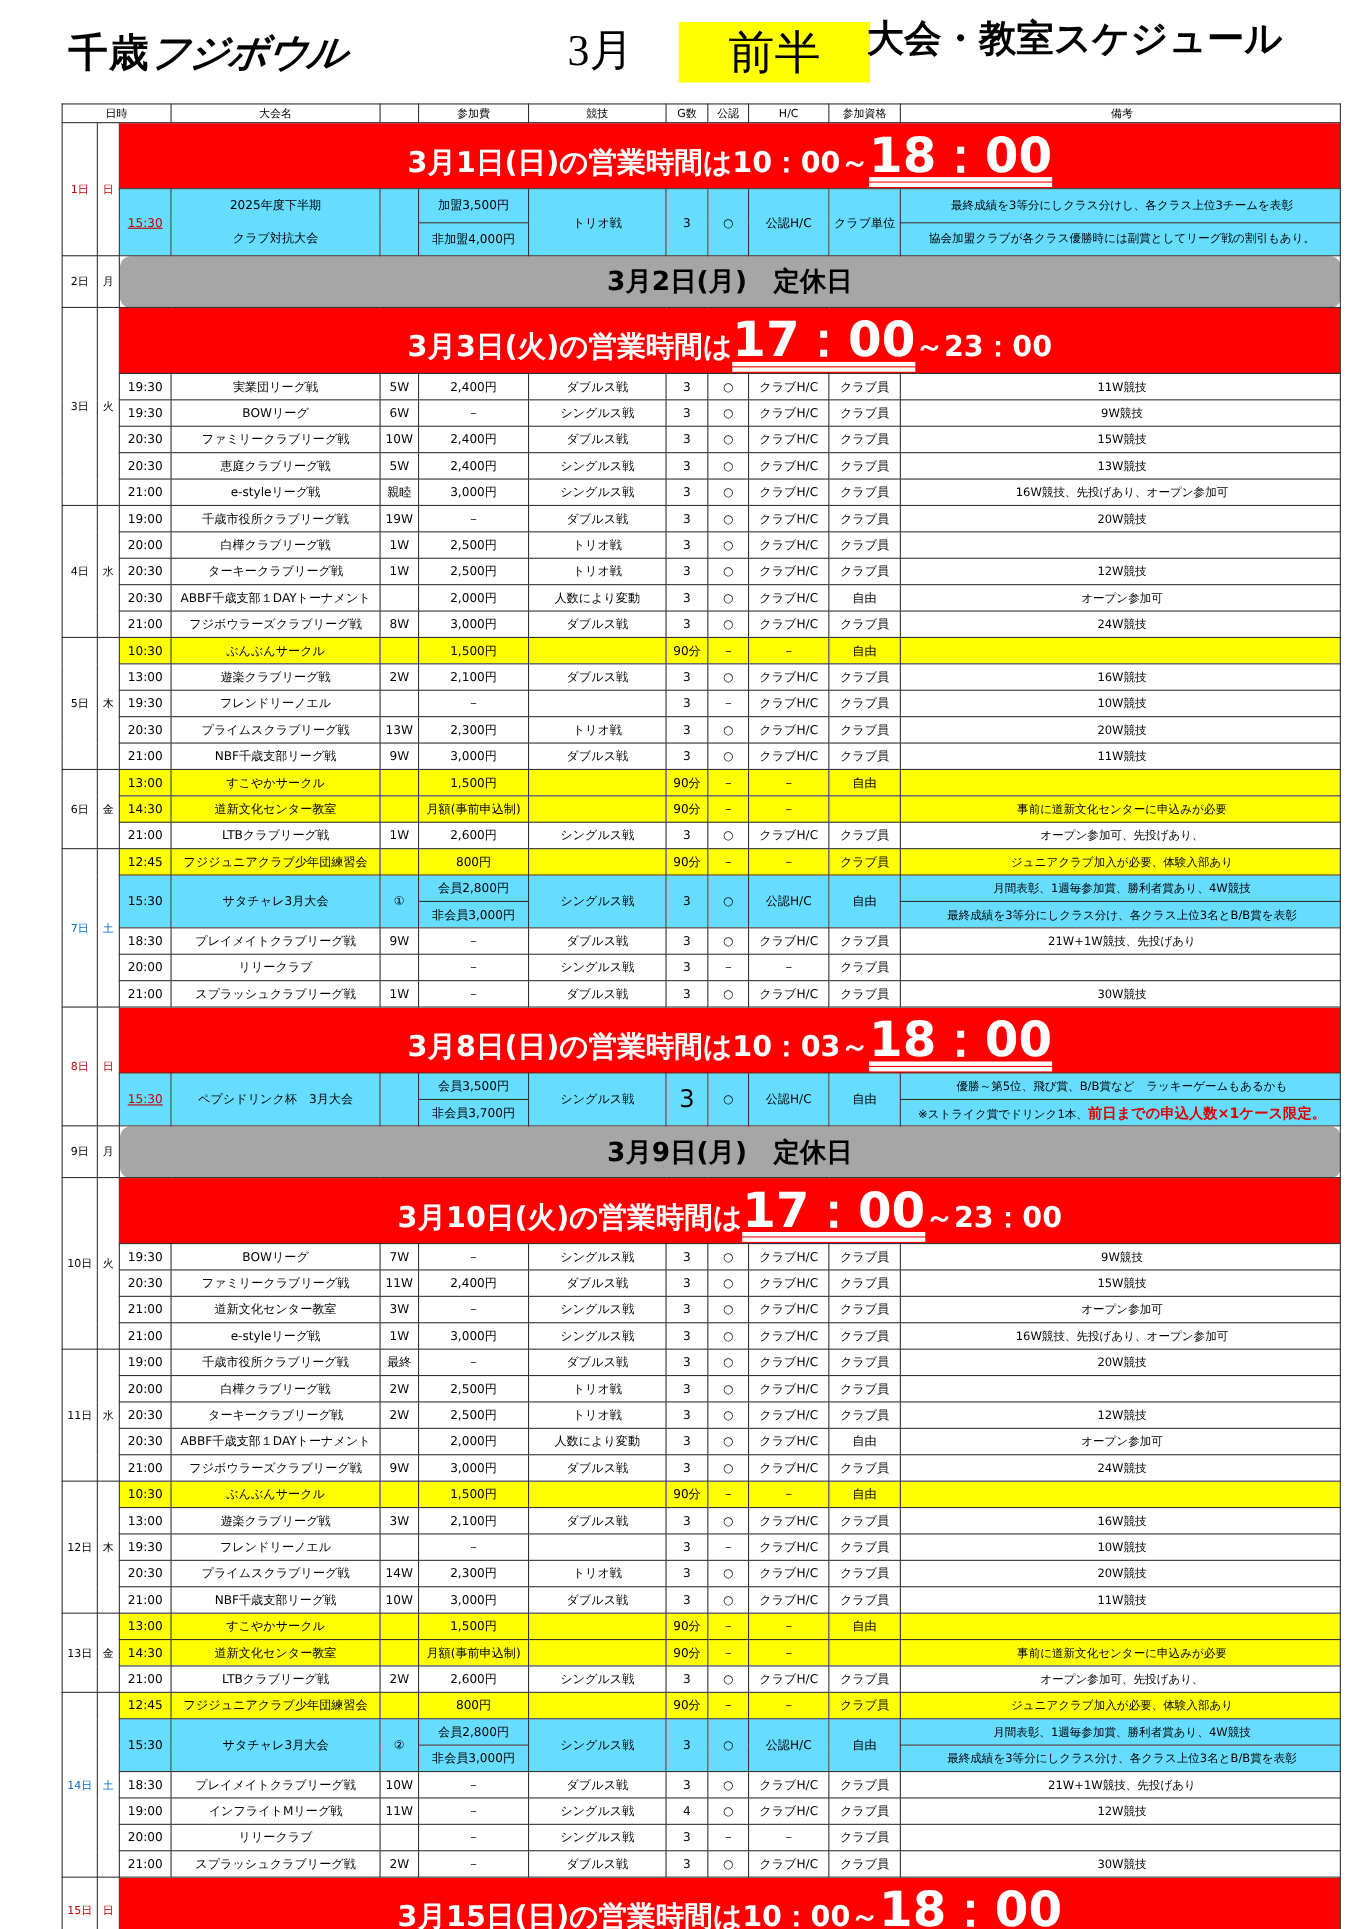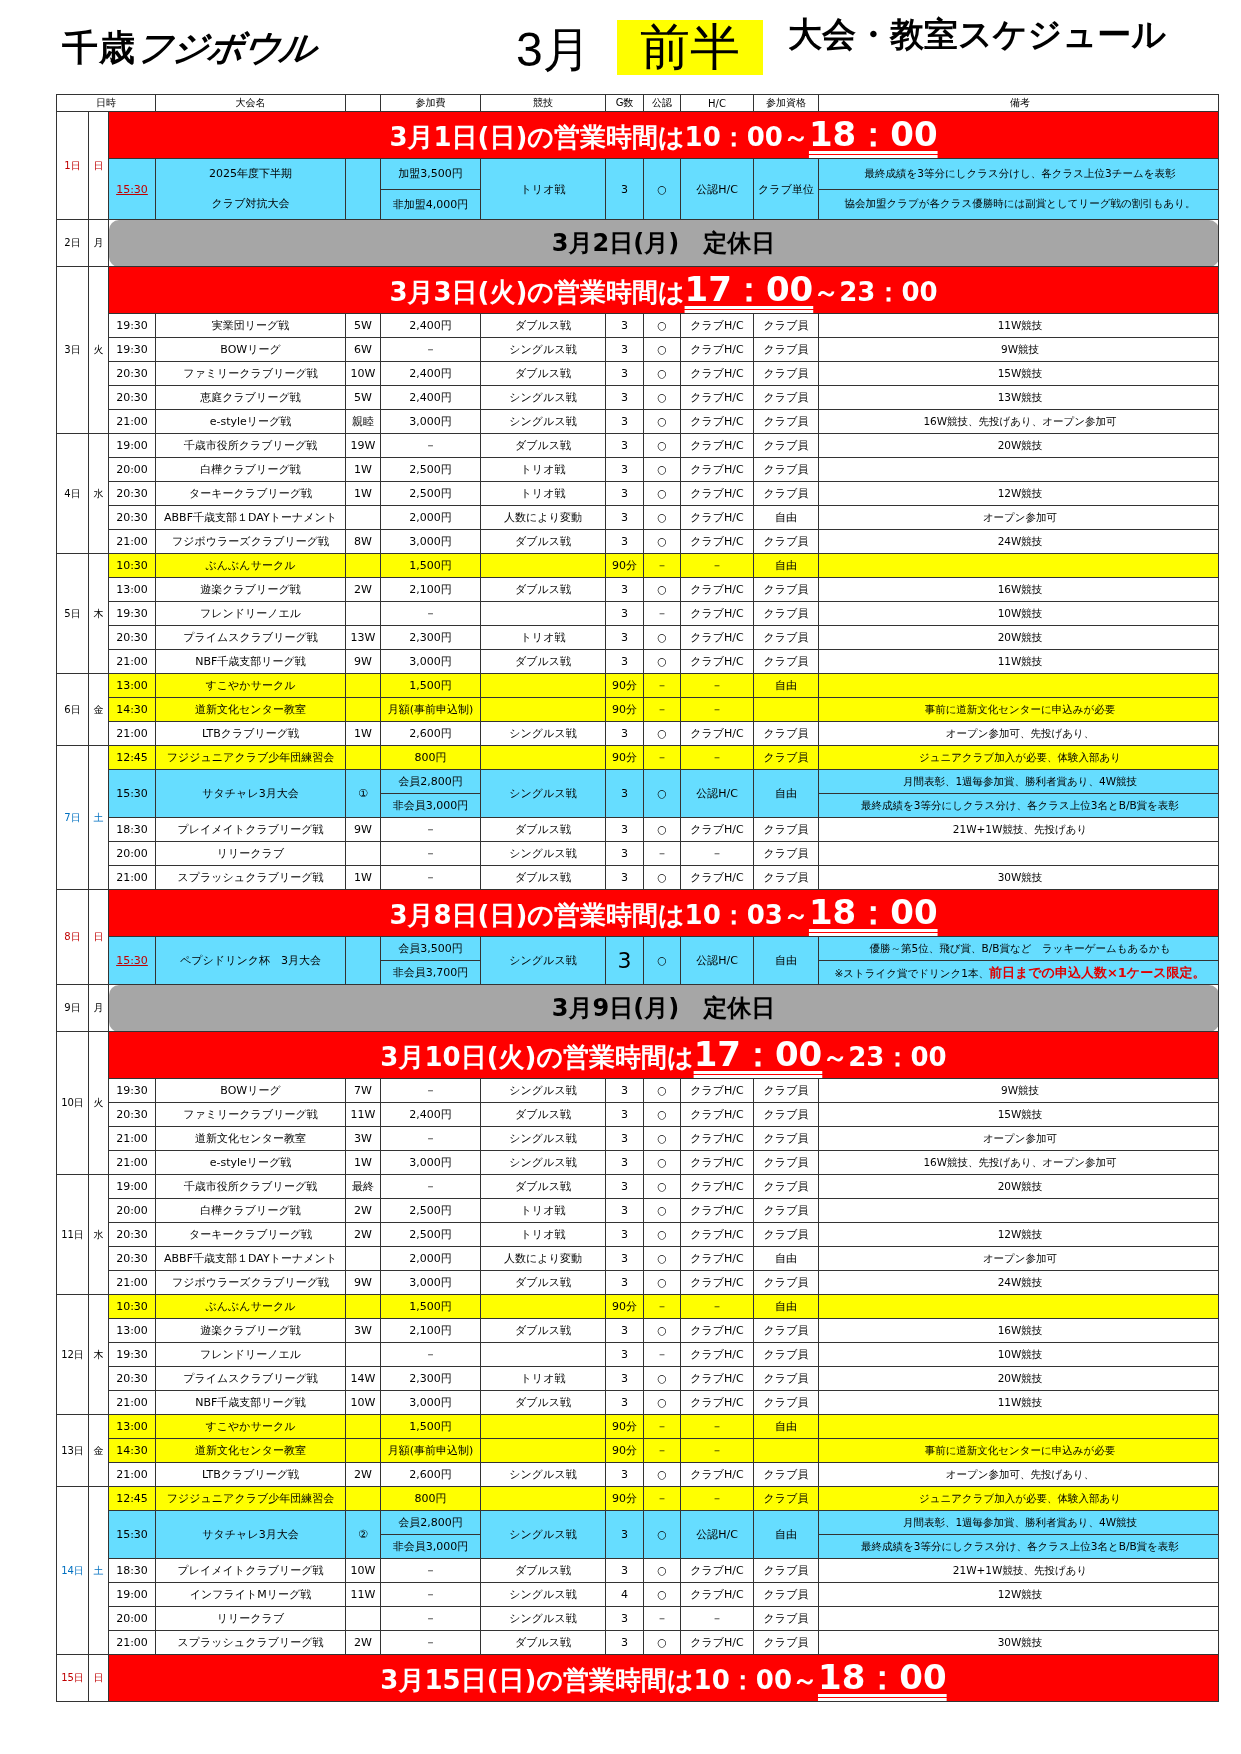--- a/index.html
+++ b/index.html
@@ -1,32 +1,32 @@
 <!DOCTYPE html>
 <html><head>
 <meta charset="utf-8">
 <style>
   html,body{margin:0;padding:0;background:#fff;}
   body{width:1241px;height:1754px;position:relative;font-family:"DejaVu Sans","Liberation Sans",sans-serif;color:#000;overflow:hidden;}
   .hdr{position:absolute;top:0;left:0;width:1241px;height:90px;}
   .logo{position:absolute;left:62px;top:24px;font-size:36px;font-weight:bold;letter-spacing:1px;font-family:"DejaVu Sans",sans-serif;}
   .logo .kana{font-style:italic;letter-spacing:-1px;transform:skewX(-8deg);display:inline-block;font-weight:900;}
-  .month{position:absolute;left:516px;top:18px;font-size:48px;font-family:Liberation Sans, sans-serif;}
-  .half{position:absolute;left:617px;top:20px;width:146px;height:55px;background:#ffff00;font-size:50px;text-align:center;line-height:55px;}
+  .month{position:absolute;left:516px;top:18px;font-size:40px;font-family:Liberation Serif, serif;}
+  .half{position:absolute;left:617px;top:20px;width:174px;height:55px;background:#ffff00;font-size:42px;text-align:center;line-height:55px;}
   .subtitle{position:absolute;left:788px;top:12px;font-size:34px;font-weight:bold;}
   table.sched{position:absolute;left:56px;top:94px;width:1163px;border-collapse:collapse;table-layout:fixed;font-size:11px;}
   table.sched td{border:1px solid #333;padding:0;height:23px;text-align:center;vertical-align:middle;white-space:nowrap;overflow:hidden;}
   table.sched tr.head td{height:16px;font-size:10px;}
   td.note{text-align:center;padding-left:3px !important;font-size:10.5px;}
   td.daynum{font-size:10px;}
   .sun{color:#c00000;} .sat{color:#0070c0;margin-left:33px;}
   tr.yellow td.c{background:#ffff00;}
   tr.blue td.c{background:#66ddff;}
   td.banner-red{background:#ff0000;color:#fff;font-size:26px;height:46px !important;font-weight:bold;}
-  td.banner-red .big{font-size:34px;text-decoration:underline double;text-underline-offset:5px;}
+  td.banner-red .big{font-size:44px;text-decoration:underline double;text-underline-offset:5px;}
   td.banner-gray{background:#a6a6a6;color:#000;font-size:24px;font-weight:bold;height:46px !important;border-radius:10px;}
   .u{text-decoration:underline;color:#c00000;}
   .redtext{color:#e00000;font-size:13px;font-weight:bold;}
   .bigg{font-size:22px;}
 </style>
 </head>
 <body>
 
 <div class="hdr">
   <div class="logo"><span>千歳</span><span class="kana">フジボウル</span></div>

